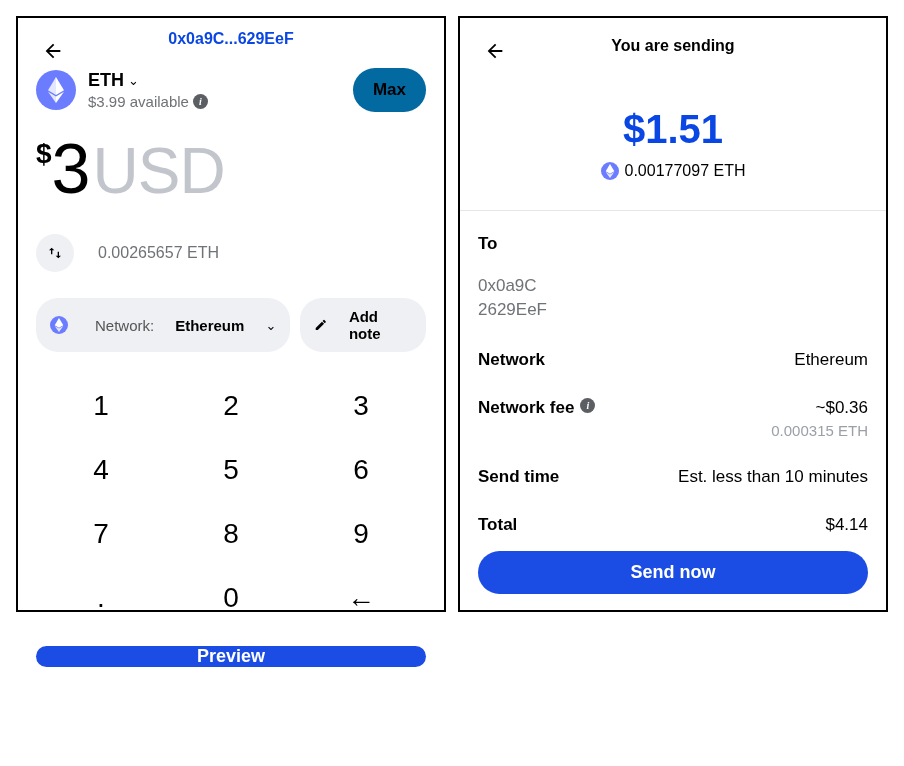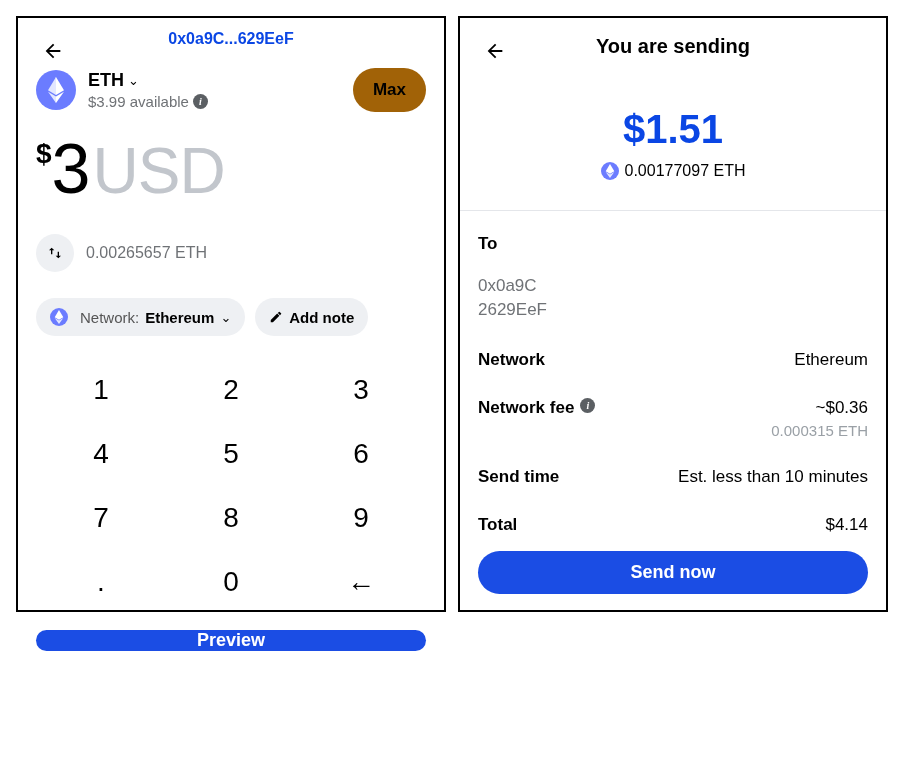--- a/index.html
+++ b/index.html
@@ -41,21 +41,21 @@
       cursor: pointer;
     }
     .back-btn svg { width: 22px; height: 22px; }
     .address-link {
       color: #0a46e4;
       font-weight: 700;
       font-size: 16px;
     }
     .title-center {
       font-weight: 800;
-      font-size: 20px;
+      font-size: 16px;
       color: #000;
     }
     .asset-row {
       display: flex;
       align-items: center;
       margin-top: 20px;
     }
     .eth-badge-lg {
       width: 40px; height: 40px; border-radius: 50%;
       background: #6b7cff;
@@ -80,21 +80,21 @@
       color: #6f7276; font-size: 15px; margin-top: 2px;
       display: flex; align-items: center; gap: 4px; text-align: center;
     }
     .info-icon {
       width: 15px; height: 15px; border-radius: 50%;
       background: #5b5f63; color: #fff;
       display: inline-flex; align-items: center; justify-content: center;
       font-size: 10px; font-weight: 700; font-family: Georgia, serif; font-style: italic;
     }
     .max-btn {
-      background: #a16207;
+      background: #0369a1;
       border-radius: 24px;
       padding: 12px 20px;
       font-weight: 700;
       font-size: 17px;
     }
     .amount-display {
       margin-top: 22px;
       display: flex;
       align-items: baseline;
       line-height: 1;
@@ -103,37 +103,37 @@
       font-size: 28px; font-weight: 600; align-self: flex-start; margin-top: 6px;
     }
     .amount-value {
       font-size: 70px; font-weight: 520; letter-spacing: -2px;
     }
     .amount-currency {
       font-size: 64px; font-weight: 520; color: #c2c6cc; letter-spacing: -1px; margin-left: 4px;
     }
     .swap-row {
       margin-top: 30px;
-      display: flex; align-items: center; gap: 12px;
+      display: flex; align-items: center; gap: 24px;
     }
     .swap-btn {
       width: 38px; height: 38px; border-radius: 50%;
       background: #eef0f3;
       display: flex; align-items: center; justify-content: center;
     }
     .swap-btn svg { width: 16px; height: 16px; }
     .secondary-amt {
       color: #6f7276; font-size: 16px;
     }
     .pill-row { margin-top: 26px; display: flex; gap: 10px; }
     .pill {
       background: #eef0f3;
       border-radius: 22px;
       padding: 10px 14px;
-      display: inline-flex; align-items: center; gap: 6px;
+      display: inline-flex; align-items: center; gap: 21px;
       font-size: 15px;
     }
     .pill .label-muted { color: #555; }
     .pill .label-strong { font-weight: 700; }
     .pencil-icon { width: 14px; height: 14px; }
     .keypad {
       margin-top: 22px;
       display: grid;
       grid-template-columns: 1fr 1fr 1fr;
       grid-template-rows: repeat(4, 64px);

